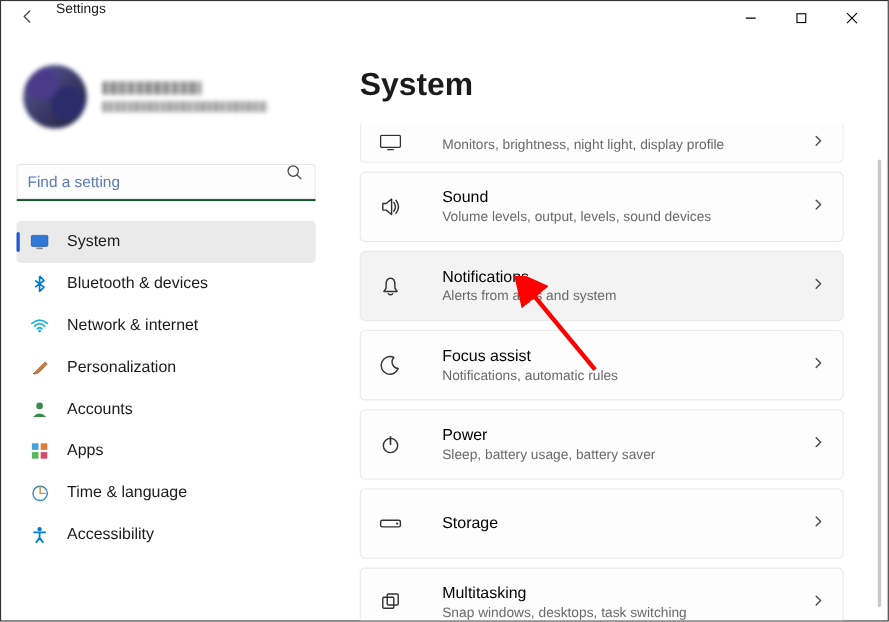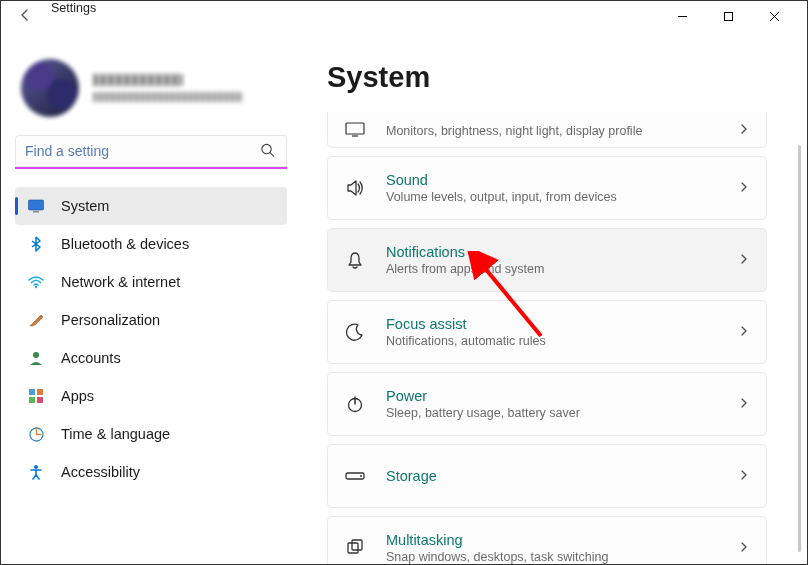--- a/index.html
+++ b/index.html
@@ -75,28 +75,29 @@
     filter:blur(2px);
   }
   .search-wrap {
     position:relative;
     margin:4px 0 18px 0;
   }
   .search {
     width:100%;
     height:34px;
     border:none;
-    border-bottom:2px solid #d946ef;
+    border-bottom:2px solid #14532d;
     background:#fdfdfd;
     box-shadow:0 0 0 1px #e7e7e7 inset;
     border-radius:4px 4px 0 0;
     padding:0 36px 0 10px;
     font-size:14px;
     color:#333;
     outline:none;
+    margin-top:14px;
   }
   .search::placeholder { color:#5a7ab8; }
   .search-icon {
     position:absolute; right:12px; top:50%; transform:translateY(-50%);
     color:#4a4a4a;
   }
   .nav { list-style:none; padding:0; margin:0; }
   .nav li {
     height:38px;
     display:flex; align-items:center;
@@ -138,32 +139,32 @@
     gap:8px;
     padding-right:22px;
   }
   .card {
     border:1px solid #e9e9e9;
     border-radius:5px;
     background:#fdfdfd;
     min-height:64px;
     display:flex; align-items:center;
     padding:0 16px;
-    gap:20px;
+    gap:36px;
   }
   .card.first { min-height:36px; border-top:none; border-top-left-radius:0; border-top-right-radius:0;}
   .card.hover { background:#f3f3f3; }
   .card-icon {
     width:22px; height:22px;
     display:flex; align-items:center; justify-content:center;
     color:#2b2b2b;
   }
   .card-text .ct-title {
     font-size:14.5px;
-    color:#0f766e;
+    color:#000000;
   }
   .card-text .ct-sub {
     font-size:12.5px;
     color:#6a6a6a;
     margin-top:2px;
   }
   .card-chevron {
     margin-left:auto;
     color:#4b4b4b;
   }
@@ -329,21 +330,21 @@
 
       <div class="card">
         <span class="card-icon">
           <svg width="22" height="22" viewBox="0 0 22 22">
               <path d="M4 8 H7 L12 4 V18 L7 14 H4 Z" fill="none" stroke="#333" stroke-width="1.3" stroke-linejoin="round"></path>
               <path d="M14 7 Q17 11 14 15 M16 5 Q20.5 11 16 17" fill="none" stroke="#333" stroke-width="1.3" stroke-linecap="round"></path>
             </svg>
         </span>
         <div class="card-text">
           <div class="ct-title">Sound</div>
-          <div class="ct-sub">Volume levels, output, input, from devices</div>
+          <div class="ct-sub">Volume levels, output, levels, sound devices</div>
         </div>
         <span class="card-chevron">
           <svg width="12" height="12" viewBox="0 0 12 12">
               <path d="M4 2 L8 6 L4 10" fill="none" stroke="#4b4b4b" stroke-width="1.3" stroke-linecap="round" stroke-linejoin="round"></path>
             </svg>
         </span>
       </div>
 
       <div class="card hover">
         <span class="card-icon">

